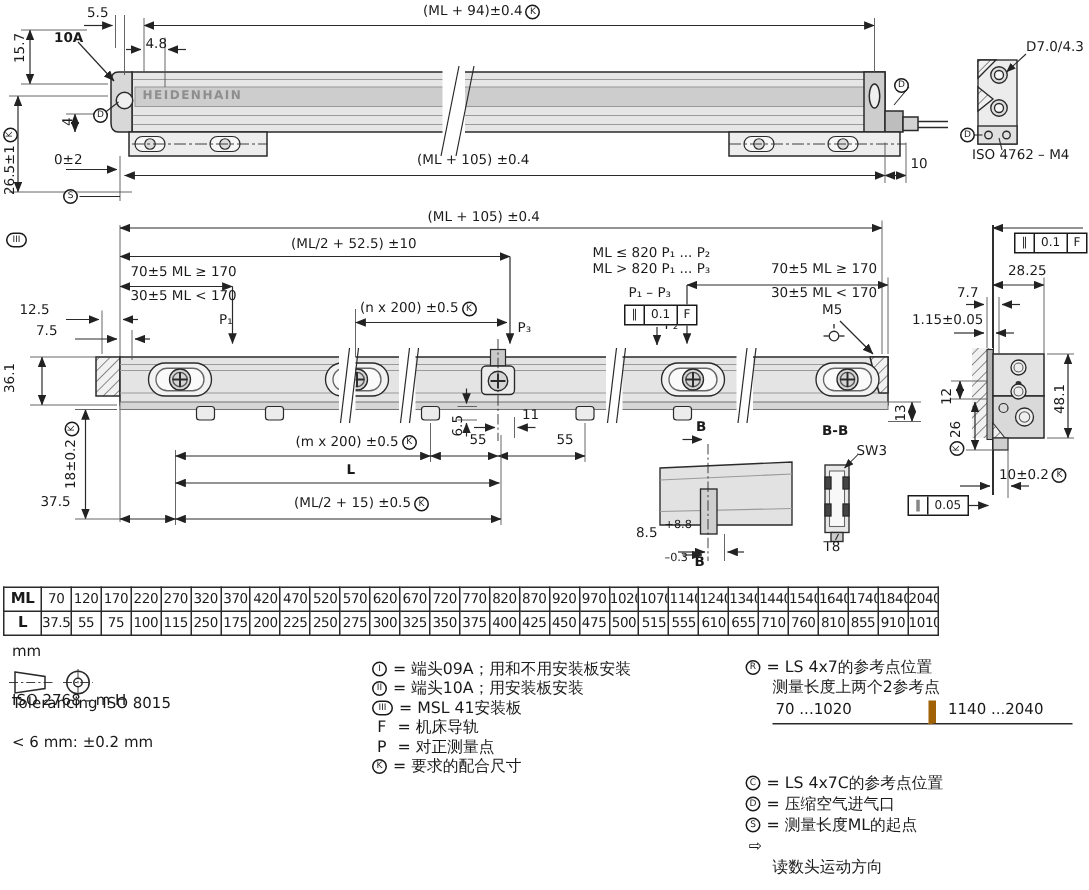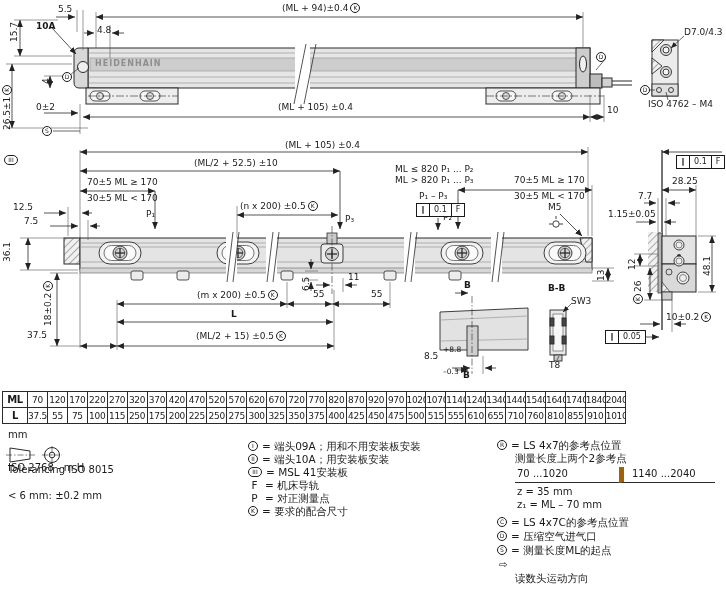--- a/index.html
+++ b/index.html
@@ -548,24 +548,20 @@
 <div class="leg" style="left:497px;top:439px">
       <span class="circ">R</span>
       <span>= LS 4x7的参考点位置</span>
     </div>
 <div class="leg" style="left:515px;top:452px">
       <span>测量长度上两个2参考点</span>
     </div>
 <div class="minitbl" style="left:515px;top:467px">
   <div class="mh">70 ...1020</div>
   <div class="mh r">1140 ...2040</div>
-  <div class="mb">
-    <div>z  = 35 mm</div>
-    <div>z₁ = ML – 70 mm</div>
-  </div>
 </div>
 <div class="leg" style="left:497px;top:516px">
       <span class="circ">C</span>
       <span>= LS 4x7C的参考点位置</span>
     </div>
 <div class="leg" style="left:497px;top:530px">
       <span class="circ">D</span>
       <span>= 压缩空气进气口</span>
     </div>
 <div class="leg" style="left:497px;top:544px">

